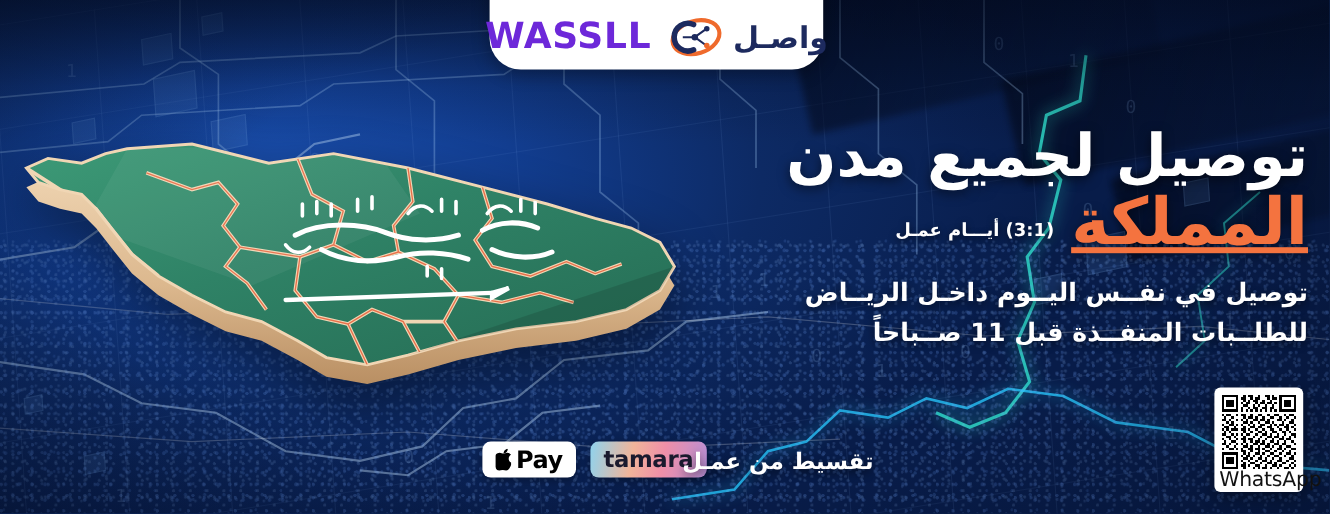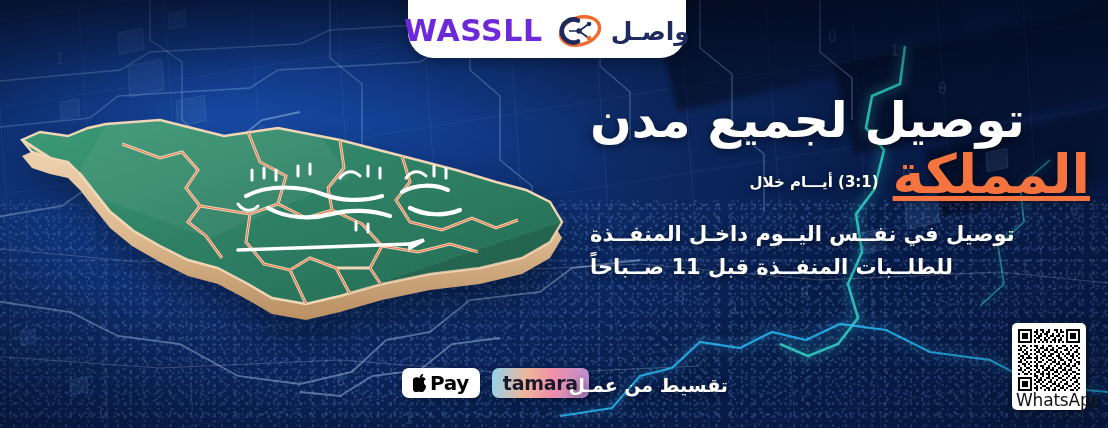--- a/index.html
+++ b/index.html
@@ -108,23 +108,23 @@
   .map-wrap {
     position: absolute; left: 10px; top: 118px;
     width: 580px; height: 210px;
     z-index: 12;
     filter: drop-shadow(0 16px 22px rgba(0,0,0,.45));
   }
   .map-wrap svg { width: 100%; height: 100%; display: block; }
 
   
   .copy {
-    position: absolute; right: 18px; top: 96px;
+    position: absolute; right: 18px; top: 106px;
     width: 500px;
-    direction: rtl; text-align: left;
+    direction: rtl; text-align: right;
     z-index: 20;
   }
   .headline {
     font-size: 49px; font-weight: 700; color: #ffffff;
     line-height: 1.02; letter-spacing: 0px;
     text-shadow: 0 2px 10px rgba(0,0,0,.55);
     white-space: nowrap;
   }
   .kingdom-row {
     display: flex; align-items: flex-end; justify-content: flex-start;
@@ -382,24 +382,24 @@
           <path d="M330 178 L552 104 L560 190 L300 200 Z" fill="rgba(0,0,0,.12)"></path>
         </g>
       </g>
     </svg>
   </div>
 
   <div class="copy">
     <div class="headline">توصيل لجميع مدن</div>
     <div class="kingdom-row">
       <span class="kingdom">المملكة</span>
-      <span class="workdays">(3:1) أيـــام خلال</span>
+      <span class="workdays">(3:1) أيـــام عمـل</span>
     </div>
     <div class="sub">
-      <div>توصيل في نفــس اليــوم داخـل المنفــذة</div>
+      <div>توصيل في نفــس اليــوم داخـل الريــاض</div>
       <div>للطلــبات المنفــذة قبل 11 صــباحاً</div>
     </div>
   </div>
 
   <div class="pay-row">
     <div class="pill pill-apple">
       <svg class="apple-glyph" viewBox="0 0 15 18">
         <path d="M10.1 0c.1 1-.3 2-.9 2.7-.6.7-1.6 1.3-2.5 1.2-.1-1 .4-2 1-2.6C8.3.5 9.3 0 10.1 0z" fill="#000"></path>
         <path d="M12.9 13.5c-.4 1-.6 1.4-1.1 2.3-.7 1.2-1.8 2.6-3 2.6-1.1 0-1.4-.7-2.9-.7-1.5 0-1.8.7-2.9.7-1.3 0-2.3-1.3-3-2.4C-1.9 12.7-2.1 7.3.2 4.8c.8-.9 2-1.5 3.2-1.5 1.3 0 2.1.7 3.1.7 1 0 1.7-.7 3.2-.7 1.1 0 2.3.6 3.1 1.7-2.7 1.5-2.3 5.4.1 6.5z" fill="#000"></path>
       </svg>

